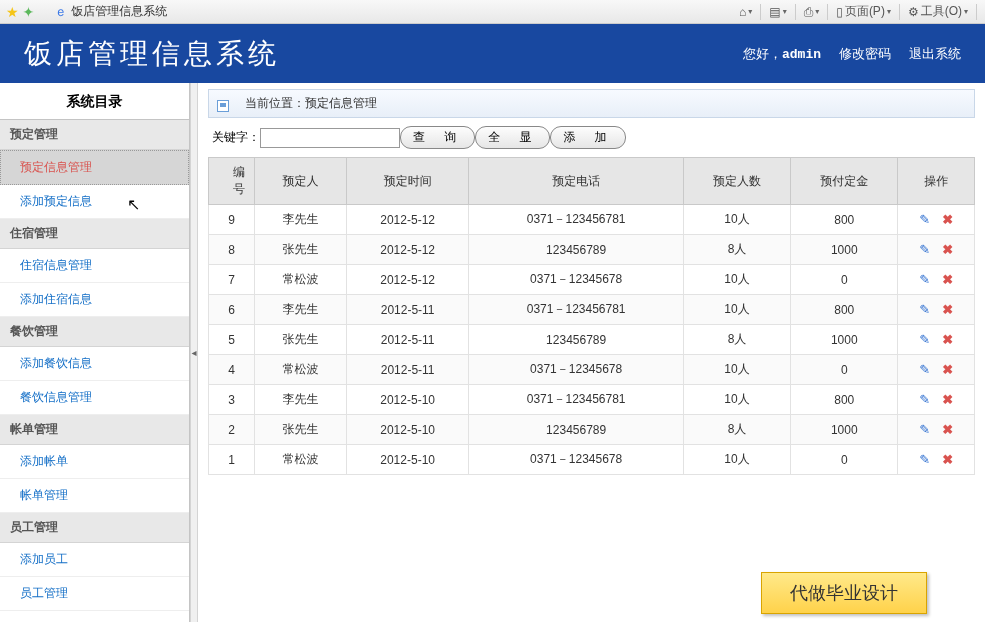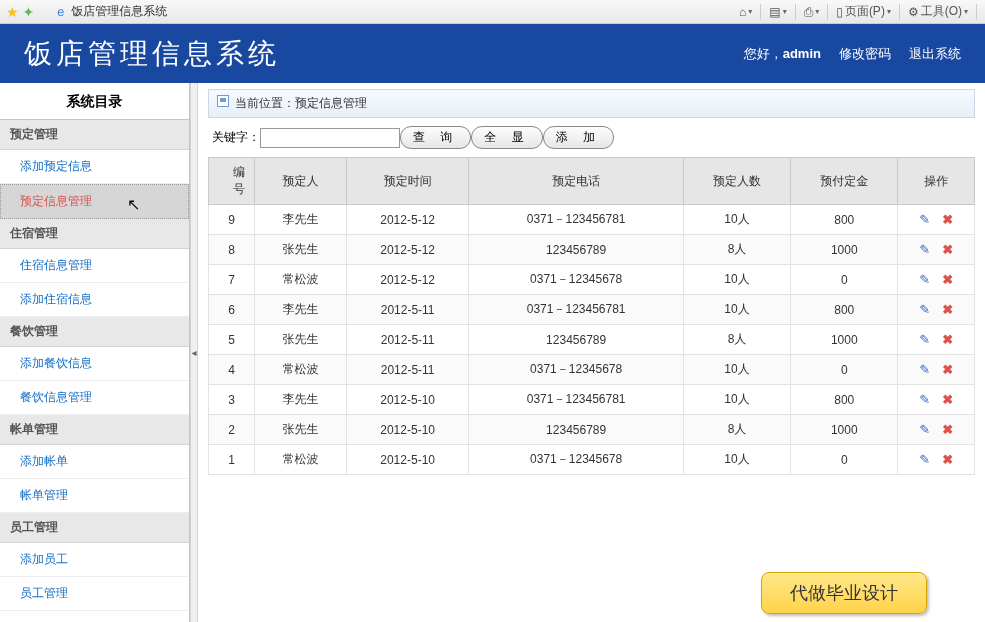--- a/index.html
+++ b/index.html
@@ -14,60 +14,60 @@
     .ie-icon { color: #3b78e7; margin-right: 4px; font-size: 13px; }
     .tab-title { color: #333; }
     .chrome-right { margin-left: auto; display: flex; align-items: center; gap: 6px; color: #555; }
     .chrome-right .item { display: flex; align-items: center; gap: 2px; cursor: pointer; }
     .dropdown-arrow { font-size: 8px; color: #666; }
     .separator-v { width: 1px; height: 16px; background: #ccc; margin: 0 2px; }
 
     
     .app-header { height: 59px; background: #1848a0; color: #fff; display: flex; align-items: center; padding: 0 24px; }
     .app-title { font-size: 28px; letter-spacing: 4px; font-weight: normal; font-family: SimHei, sans-serif; }
-    .header-right { margin-left: auto; display: flex; align-items: flex-start; gap: 18px; font-size: 13px; }
+    .header-right { margin-left: auto; display: flex; align-items: flex-start; gap: 18px; font-size: 13px; font-family: Liberation Mono, monospace; }
     .header-right a { color: #fff; text-decoration: none; cursor: pointer; }
 
     
     .layout { display: flex; height: calc(622px - 24px - 59px); }
     
     
     .sidebar { width: 190px; border-right: 1px solid #c4c4c4; background: #fff; display: flex; flex-direction: column; }
     .sidebar-title { text-align: center; font-weight: bold; font-size: 14px; padding: 10px 0 8px; background: #fff; }
     .menu { border-top: 1px solid #c4c4c4; }
     .menu-header { background: #e8e8e8; color: #555; padding: 6px 10px; border-bottom: 1px solid #d4d4d4; font-weight: bold; cursor: pointer; }
     .menu-item { padding: 8px 10px 8px 20px; color: #146fc7; cursor: pointer; border-bottom: 1px solid #eee; }
     .menu-item.active { background: #d6d6d6; color: #d9534f; border: 1px dotted #999; padding-left: 19px; }
 
     
     .splitter { width: 8px; background: #f0f0f0; border-left: 1px solid #d4d4d4; border-right: 1px solid #d4d4d4; display: flex; align-items: center; justify-content: center; cursor: col-resize; position: relative; }
     .splitter-handle { font-size: 10px; color: #666; }
 
     
     .main { flex: 1; padding: 6px 10px; overflow: auto; position: relative; }
-    .location-bar { border: 1px solid #c9d7e8; background: linear-gradient(#f7faff,#e8eff8); padding: 5px 8px; display: flex; align-items: flex-start; gap: 6px; }
+    .location-bar { border: 1px solid #c9d7e8; background: linear-gradient(#f7faff,#e8eff8); padding: 5px 8px; display: flex; align-items: flex-end; gap: 16px; }
     .location-icon { width: 12px; height: 12px; border: 1px solid #6a9ed8; display: inline-block; background: #fff; position: relative; }
     .location-icon::after { content: ""; position: absolute; left: 2px; top: 2px; right: 2px; height: 4px; background: #6a9ed8; }
     .location-text { color: #333; }
 
     .filter-bar { padding: 8px 4px; display: flex; align-items: center; }
     .filter-bar input[type=text] { width: 140px; height: 20px; border: 1px solid #999; padding: 0 4px; }
-    .btn { border: 1px solid #888; background: linear-gradient(#fdfdfd,#e6e6e6); padding: 2px 12px; border-radius: 11px; cursor: pointer; letter-spacing: 6px; font-size: 12px; font-family: Liberation Sans, sans-serif; }
+    .btn { border: 1px solid #888; background: linear-gradient(#fdfdfd,#e6e6e6); padding: 2px 12px; border-radius: 11px; cursor: pointer; letter-spacing: 6px; font-size: 12px; font-family: Liberation Mono, monospace; }
 
     
     table.data { width: 100%; border-collapse: collapse; }
     table.data th { background: #e6e6e6; color: #333; padding: 6px 4px; border: 1px solid #c9c9c9; font-weight: normal; }
     table.data td { padding: 6px 4px; border: 1px solid #e2e2e2; text-align: center; color: #333; }
     table.data tr:nth-child(even) td { background: #fafafa; }
     .op-icons { display: flex; justify-content: center; gap: 12px; }
     .edit-icon { color: #2e6fd0; cursor: pointer; font-size: 13px; }
     .del-icon { color: #d9534f; cursor: pointer; font-size: 13px; font-weight: bold; }
 
     
-    .float-label { position: absolute; right: 58px; bottom: 8px; background: linear-gradient(#ffe98a,#ffd24a); border: 1px solid #d9a400; padding: 8px 28px; font-size: 18px; font-family: KaiTi, SimSun, serif; color: #333; box-shadow: 2px 2px 3px rgba(0,0,0,.25); border-radius: 8px; }
+    .float-label { position: absolute; right: 58px; bottom: 8px; background: linear-gradient(#ffe98a,#ffd24a); border: 1px solid #d9a400; padding: 8px 28px; font-size: 18px; font-family: KaiTi, SimSun, serif; color: #333; box-shadow: 2px 2px 3px rgba(0,0,0,.25); border-radius: 0; }
 
     
     .cursor { position: absolute; left: 127px; top: 195px; font-size: 16px; color: #000; pointer-events: none; z-index: 100; }
   </style>
 </head>
 <body>
 
 <div class="browser-chrome">
   <div class="chrome-left">
     <span class="star-yellow">★</span>
@@ -116,22 +116,22 @@
     <a>退出系统</a>
   </div>
 </div>
 
 <div class="layout">
 
   <div class="sidebar">
     <div class="sidebar-title">系统目录</div>
     <div class="menu" id="menu">
         <div class="menu-header">预定管理</div>
+        <div class="menu-item active">预定信息管理</div>
         <div class="menu-item">添加预定信息</div>
-        <div class="menu-item active">预定信息管理</div>
         <div class="menu-header">住宿管理</div>
         <div class="menu-item">住宿信息管理</div>
         <div class="menu-item">添加住宿信息</div>
         <div class="menu-header">餐饮管理</div>
         <div class="menu-item">添加餐饮信息</div>
         <div class="menu-item">餐饮信息管理</div>
         <div class="menu-header">帐单管理</div>
         <div class="menu-item">添加帐单</div>
         <div class="menu-item">帐单管理</div>
         <div class="menu-header">员工管理</div>

